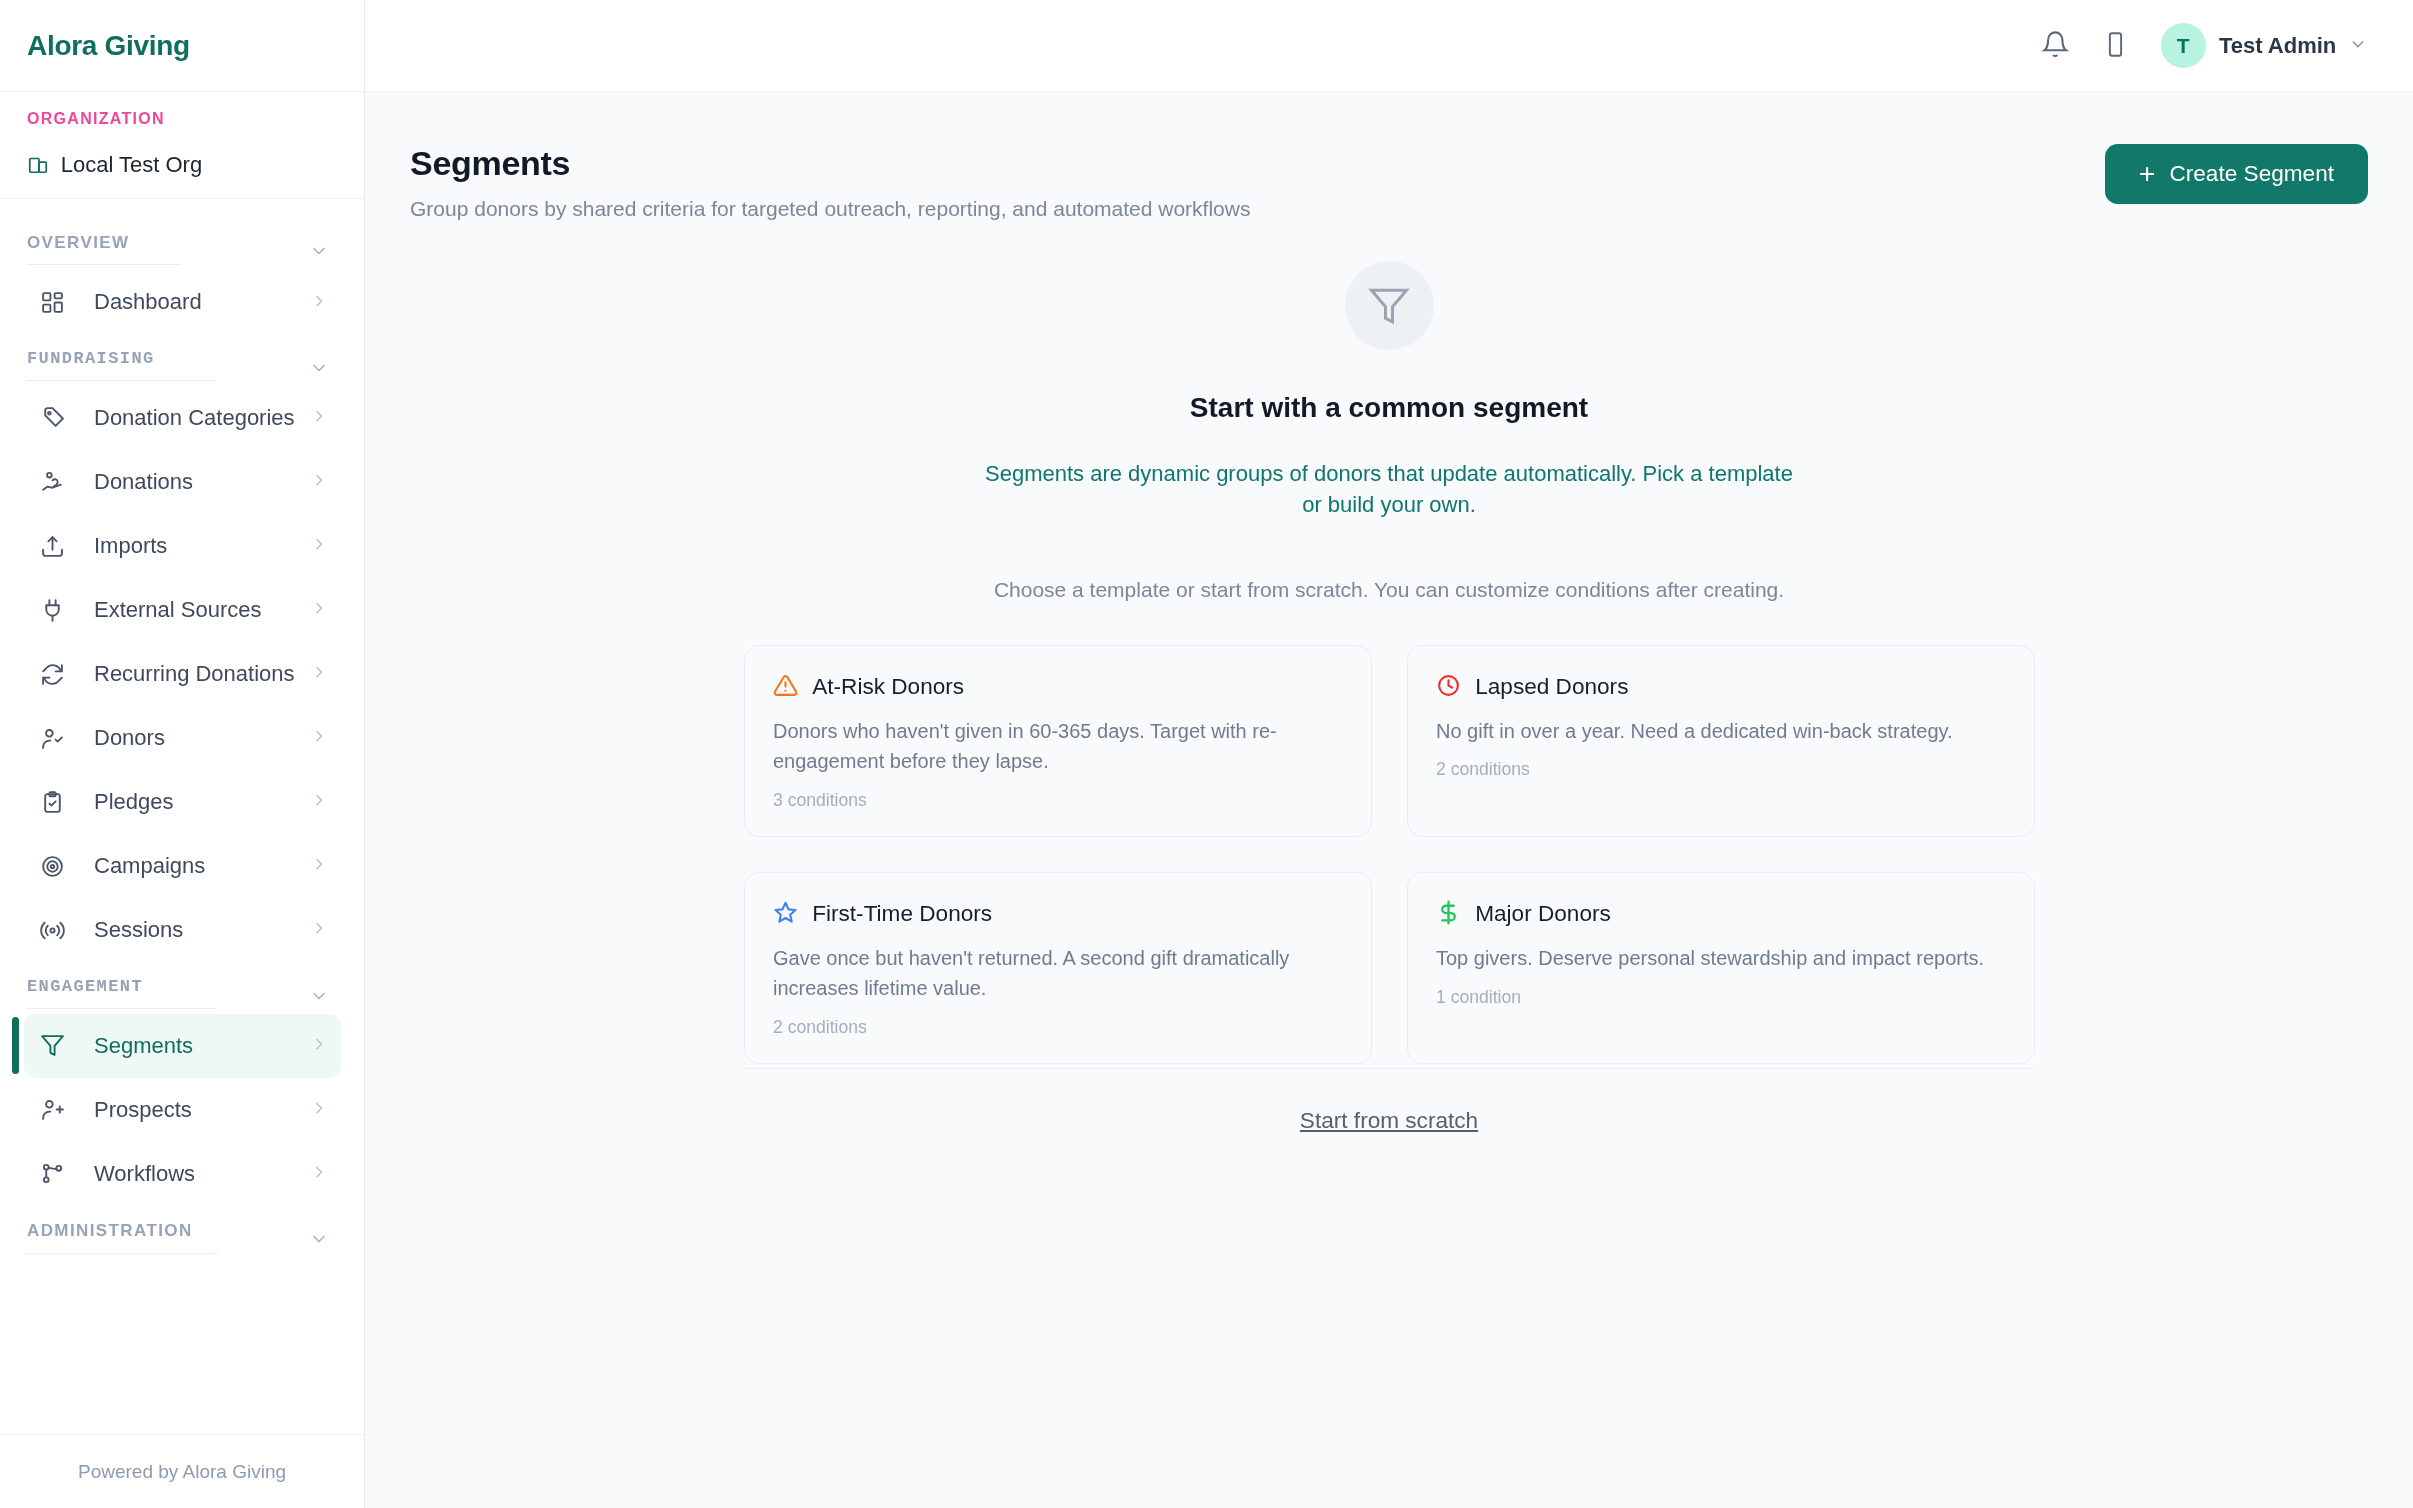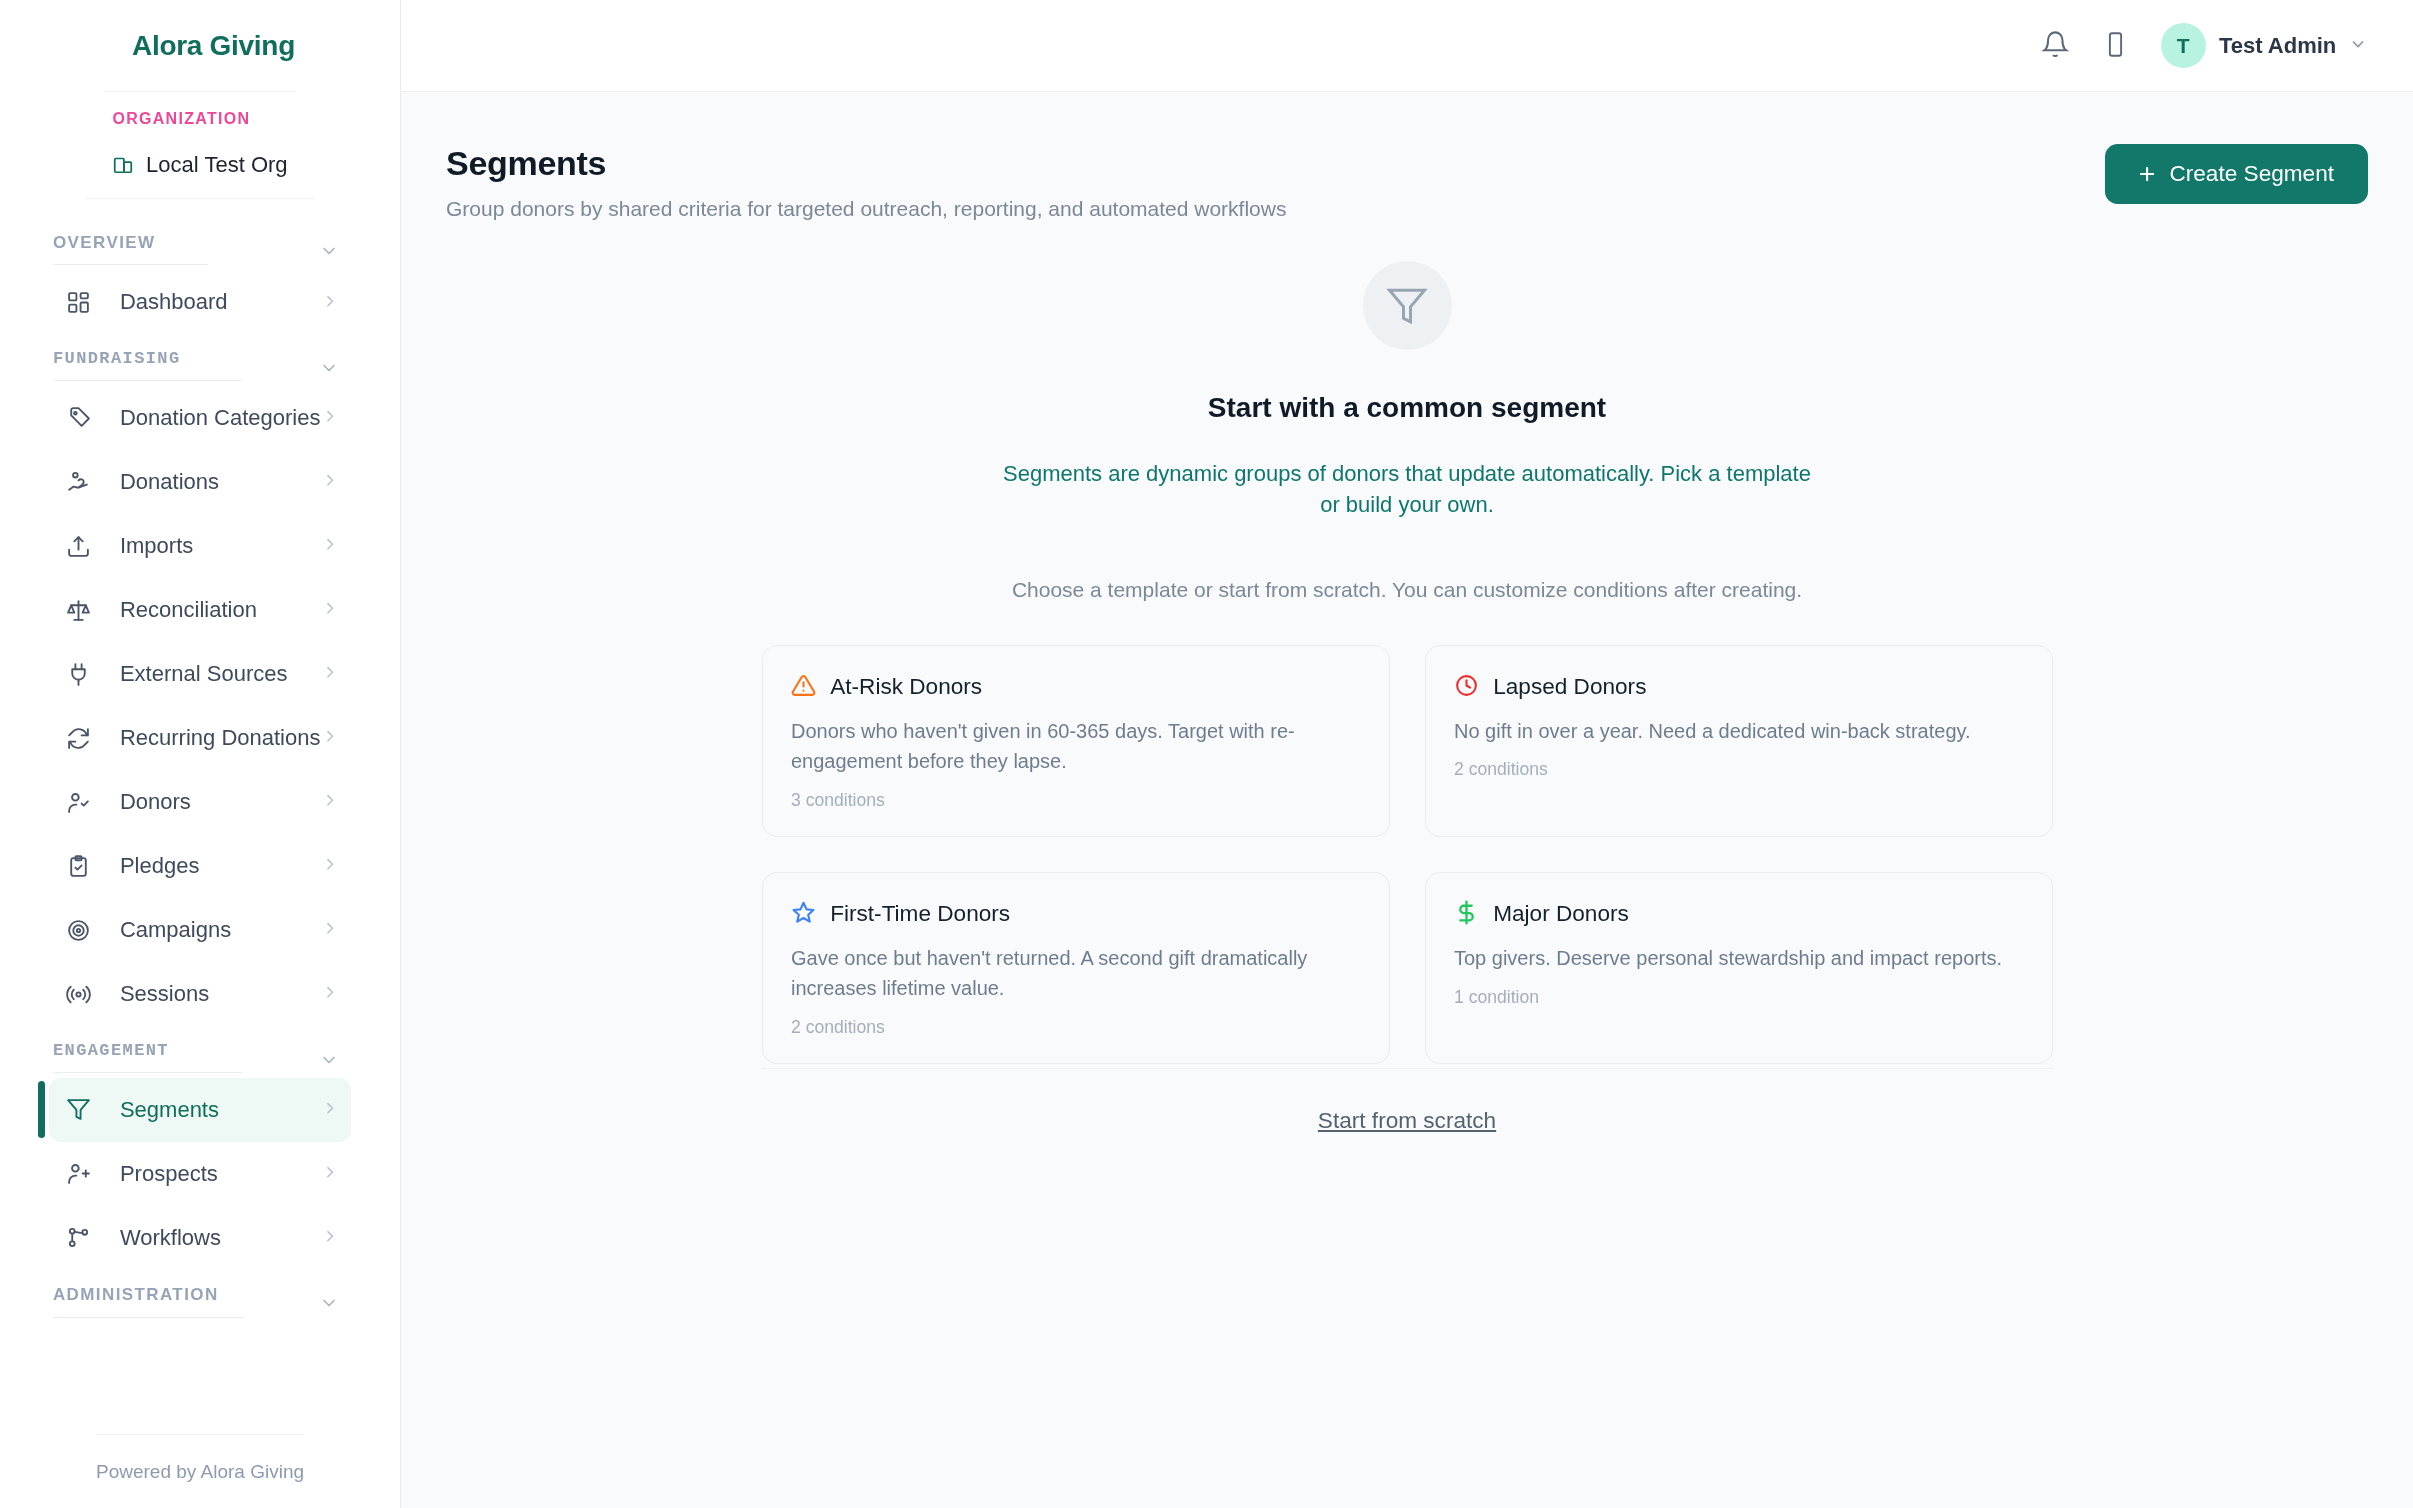--- a/index.html
+++ b/index.html
@@ -6,26 +6,25 @@
   html, body {
     width: 2413px; height: 1508px;
     font-family: "Liberation Sans", sans-serif;
     background: #ffffff;
     overflow: hidden;
   }
   .app { display: flex; width: 2413px; height: 1508px; }
 
   
   .sidebar {
-    width: 401px; height: 1508px;
+    width: 365px; height: 1508px;
     background: #ffffff;
     border-right: 1.7px solid #e8ecf1;
     display: flex; flex-direction: column;
     position: relative;
-    align-items: center;
   }
   .brand-row {
     height: 92px; min-height: 92px;
     display: flex; align-items: center;
     padding-left: 27px;
     border-bottom: 1.7px solid #eef1f5;
   }
   .brand-title {
     font-size: 28px; font-weight: bold; color: #0f6e5c;
     letter-spacing: -0.3px;
@@ -249,35 +248,20 @@
         </div>
         <div class="nav-item">
           <span class="ico">
             <svg width="25" height="25" viewBox="0 0 24 24" fill="none" stroke="#4a5668" stroke-width="1.8" stroke-linecap="round" stroke-linejoin="round">
               <path d="M21 15v4a2 2 0 0 1-2 2H5a2 2 0 0 1-2-2v-4"></path>
               <polyline points="16 7 12 3 8 7"></polyline>
               <line x1="12" y1="3" x2="12" y2="15"></line>
             </svg>
           </span>
           <span class="lbl">Imports</span>
-          <span class="chev-r"><svg width="18.4" height="18.4" viewBox="0 0 24 24" fill="none" stroke="#b9c2ce" stroke-width="2" stroke-linecap="round" stroke-linejoin="round">
-              <polyline points="9 6 15 12 9 18"></polyline>
-            </svg></span>
-        </div>
-        <div class="nav-item">
-          <span class="ico">
-            <svg width="25" height="25" viewBox="0 0 24 24" fill="none" stroke="#4a5668" stroke-width="1.8" stroke-linecap="round" stroke-linejoin="round">
-              <line x1="12" y1="3" x2="12" y2="21"></line>
-              <line x1="5" y1="7" x2="19" y2="7"></line>
-              <path d="M5 7l-3 7h6z"></path>
-              <path d="M19 7l-3 7h6z"></path>
-              <line x1="8" y1="21" x2="16" y2="21"></line>
-            </svg>
-          </span>
-          <span class="lbl">Reconciliation</span>
           <span class="chev-r"><svg width="18.4" height="18.4" viewBox="0 0 24 24" fill="none" stroke="#b9c2ce" stroke-width="2" stroke-linecap="round" stroke-linejoin="round">
               <polyline points="9 6 15 12 9 18"></polyline>
             </svg></span>
         </div>
         <div class="nav-item">
           <span class="ico">
             <svg width="25" height="25" viewBox="0 0 24 24" fill="none" stroke="#4a5668" stroke-width="1.8" stroke-linecap="round" stroke-linejoin="round">
               <line x1="9" y1="2" x2="9" y2="7"></line>
               <line x1="15" y1="2" x2="15" y2="7"></line>
               <path d="M6 7h12v4a6 6 0 0 1-6 6 6 6 0 0 1-6-6z"></path>

